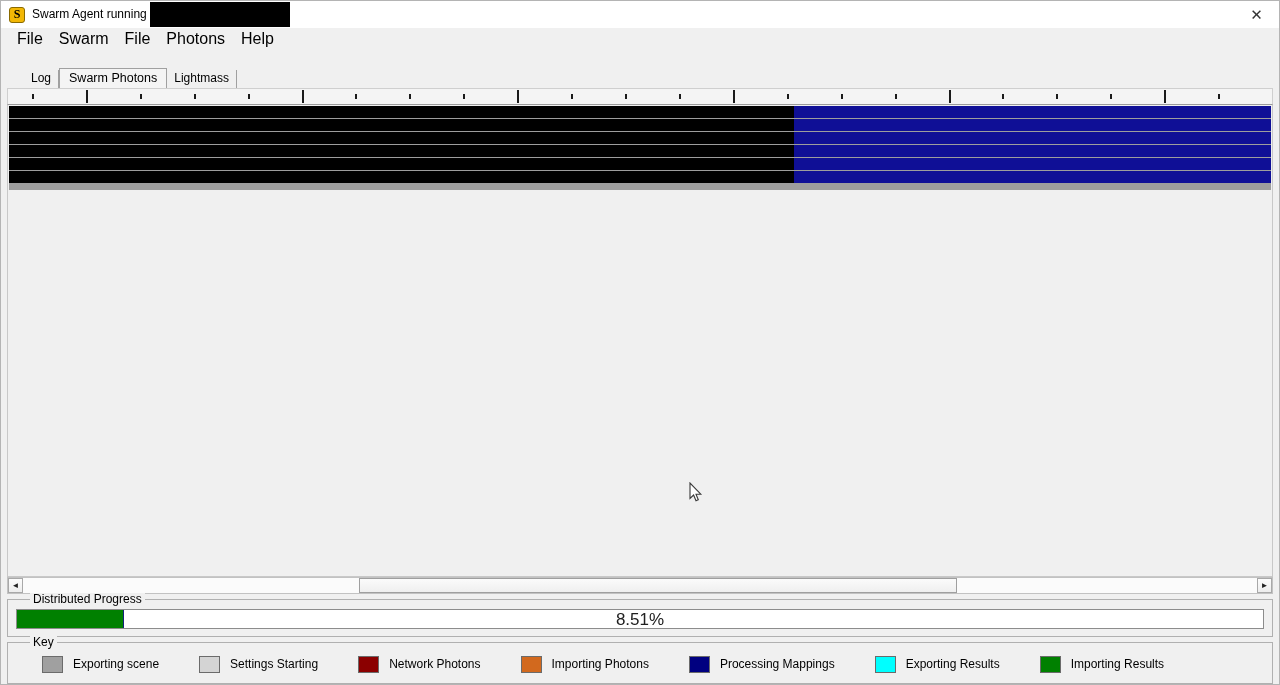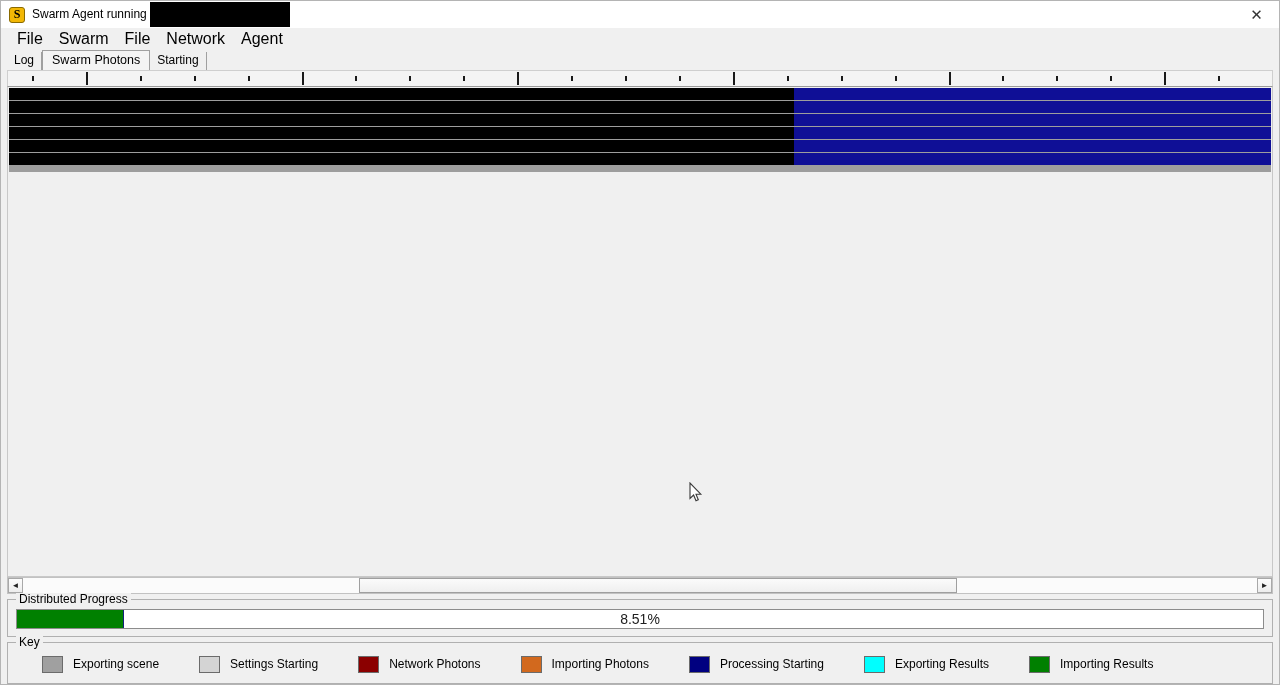--- a/index.html
+++ b/index.html
@@ -110,23 +110,24 @@
     cursor: default;
     white-space: nowrap;
   }
 
   
   .tabstrip {
     height: 20px;
     background: #f0f0f0;
     position: relative;
     flex: 0 0 auto;
-    padding-left: 6px;
+    padding-left: 23px;
     display: flex;
     align-items: flex-end;
+    margin-top: 18px;
   }
   .tab {
     font-size: 12px;
     color: #000;
     padding: 1px 7px 2px 7px;
     line-height: 15px;
     white-space: nowrap;
     border-right: 1px solid #a0a0a0;
     position: relative;
     cursor: default;
@@ -246,21 +247,21 @@
     border: 1px solid #b0b0b0;
     position: relative;
     padding: 9px 8px 7px 8px;
     box-sizing: border-box;
     flex: 0 0 auto;
     background: #f0f0f0;
   }
   .groupbox > .gb-title {
     position: absolute;
     top: -7px;
-    left: 8px;
+    left: 22px;
     background: #f0f0f0;
     padding: 0 3px;
     font-size: 12px;
     color: #000;
     line-height: 13px;
     white-space: nowrap;
   }
 
   .pbar-outer {
     height: 20px;
@@ -275,21 +276,21 @@
     left: 0; top: 0; bottom: 0;
     background: #008000;
     border-right: 1px solid #12227a;
   }
   .pbar-label {
     position: absolute;
     left: 0; right: 0; top: 0; bottom: 0;
     display: flex;
     align-items: center;
     justify-content: center;
-    font-size: 14px;
+    font-size: 17px;
     color: #202020;
     line-height: 1;
   }
 
   
   .key-row {
     display: flex;
     align-items: center;
     height: 24px;
     padding-left: 26px;
@@ -336,28 +337,28 @@
       <span class="title-text">Swarm Agent running</span>
       <div class="title-redacted"></div>
     </div>
     <div class="close-btn">✕</div>
   </div>
 
   <div class="menubar">
     <div class="menu-item">File</div>
     <div class="menu-item">Swarm</div>
     <div class="menu-item">File</div>
-    <div class="menu-item">Network</div>
-    <div class="menu-item">Agent</div>
+    <div class="menu-item">Photons</div>
+    <div class="menu-item">Help</div>
   </div>
 
   <div class="tabstrip">
     <div class="tab first">Log</div>
     <div class="tab selected">Swarm Photons</div>
-    <div class="tab">Starting</div>
+    <div class="tab">Lightmass</div>
   </div>
 
   <div class="panel">
     <div class="ruler" id="ruler">
         <div class="tick minor" style="left: 1.89573%;"></div>
         <div class="tick major" style="left: 6.16114%;"></div>
         <div class="tick minor" style="left: 10.4265%;"></div>
         <div class="tick minor" style="left: 14.6919%;"></div>
         <div class="tick minor" style="left: 18.9573%;"></div>
         <div class="tick major" style="left: 23.2227%;"></div>
@@ -439,21 +440,21 @@
         <div class="key-item">
           <div class="key-swatch" style="background: rgb(139, 0, 0);"></div>
           <span class="key-label">Network Photons</span>
         </div>
         <div class="key-item">
           <div class="key-swatch" style="background: rgb(210, 105, 30);"></div>
           <span class="key-label">Importing Photons</span>
         </div>
         <div class="key-item">
           <div class="key-swatch" style="background: rgb(0, 0, 128);"></div>
-          <span class="key-label">Processing Starting</span>
+          <span class="key-label">Processing Mappings</span>
         </div>
         <div class="key-item">
           <div class="key-swatch" style="background: rgb(0, 255, 255);"></div>
           <span class="key-label">Exporting Results</span>
         </div>
         <div class="key-item">
           <div class="key-swatch" style="background: rgb(0, 128, 0);"></div>
           <span class="key-label">Importing Results</span>
         </div>
       </div>

